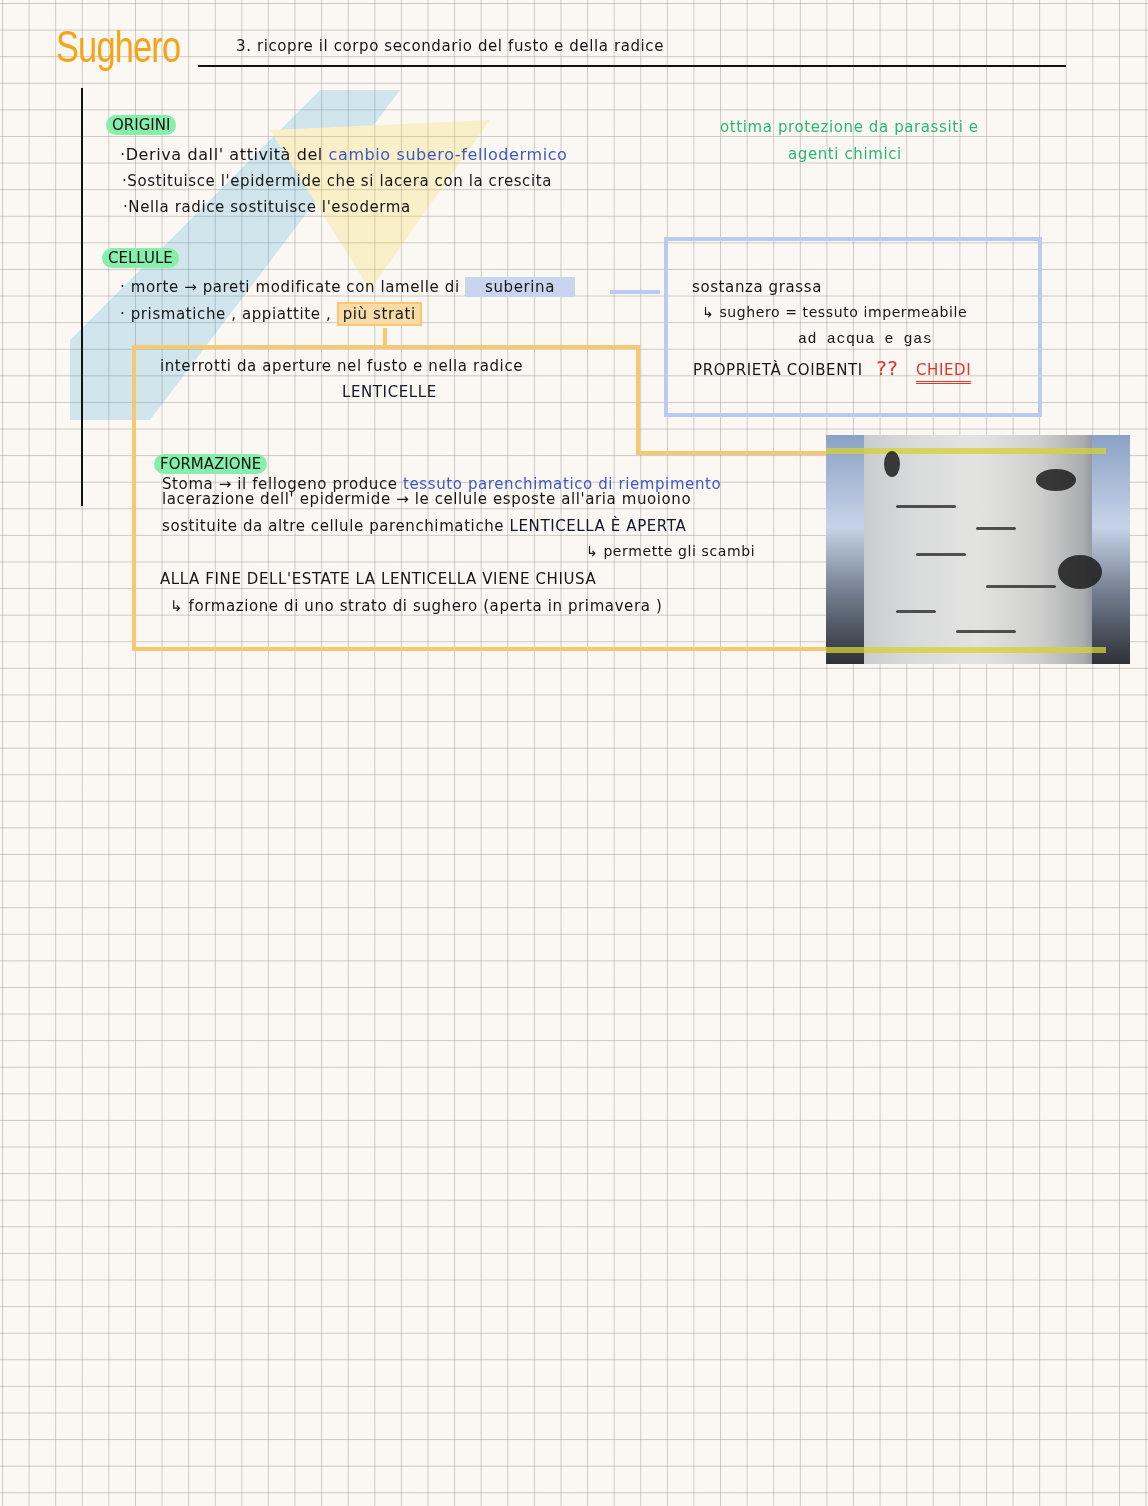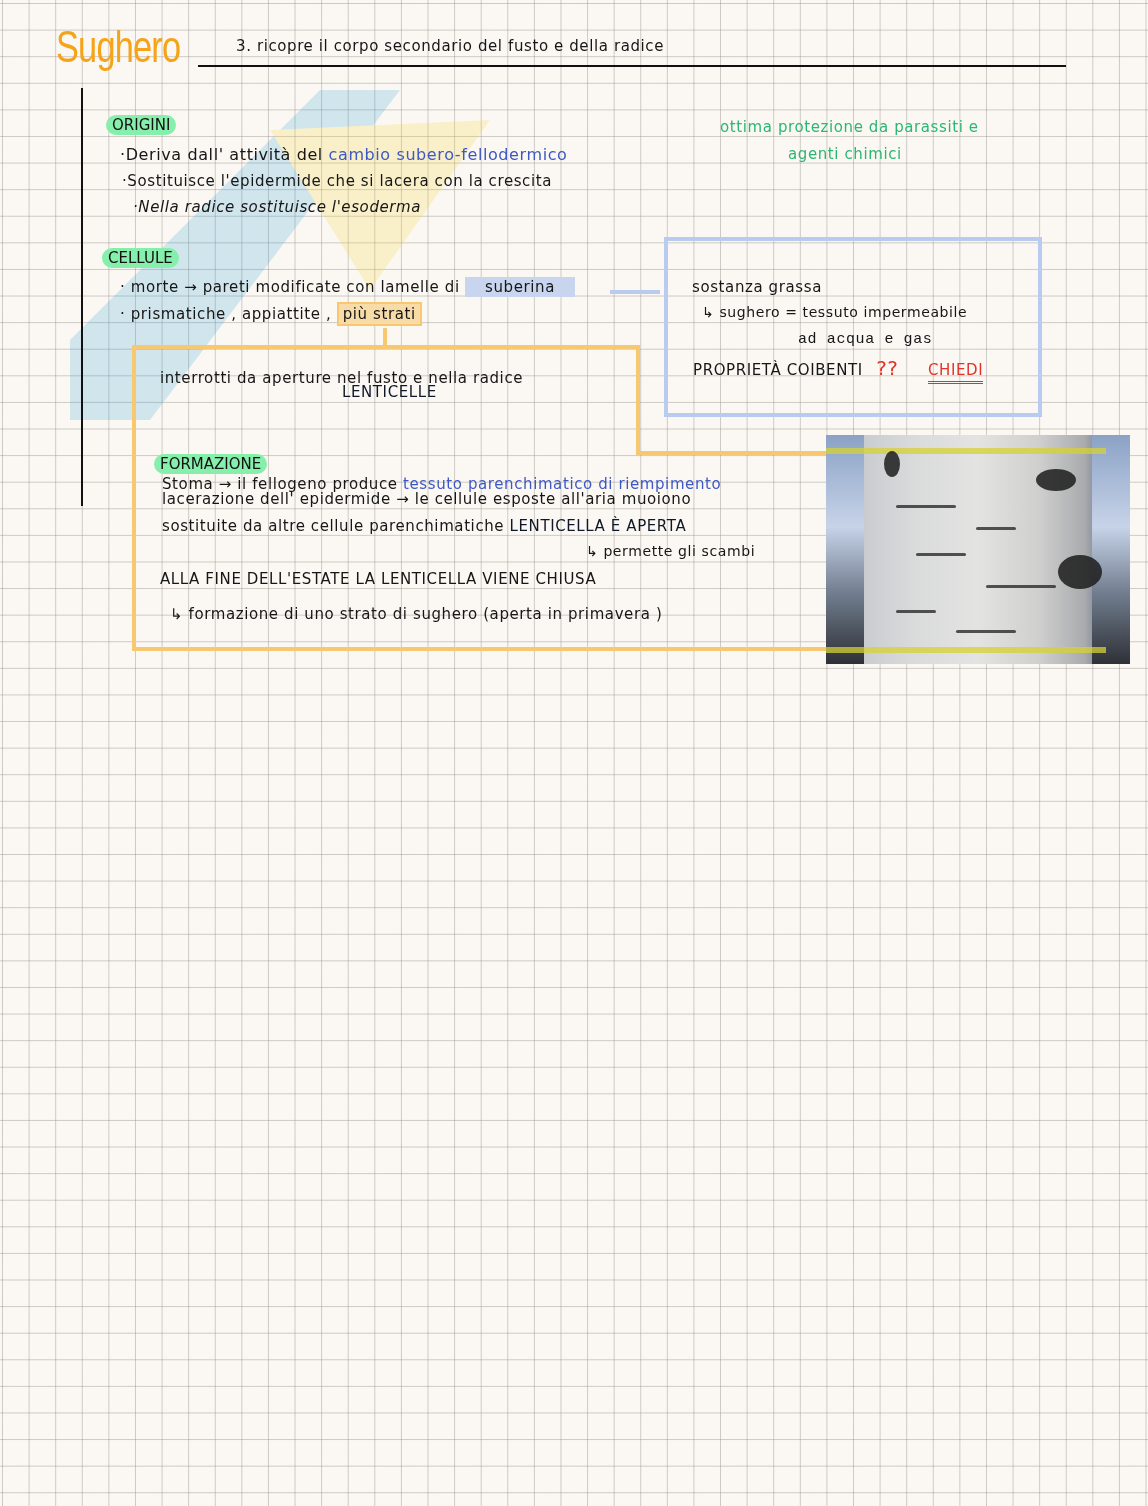--- a/index.html
+++ b/index.html
@@ -60,61 +60,61 @@
 <div class="abs left-rule"></div>
 
 <div class="abs hand green" style="left:720px; top:118px;">ottima protezione da parassiti e</div>
 <div class="abs hand green" style="left:788px; top:145px;">agenti chimici</div>
 
 <div class="abs pill" style="left:106px; top:115px;">ORIGINI</div>
 <div class="abs hand" style="left:120px; top:145px; font-size:16px;">
   <span>·Deriva dall' attività del </span><span class="blue">cambio  subero-fellodermico</span>
 </div>
 <div class="abs hand" style="left:122px; top:172px;">·Sostituisce l'epidermide che si lacera con la crescita</div>
-<div class="abs hand" style="left:133px; top:198px;font-style:italic;">·Nella radice sostituisce  l'esoderma</div>
+<div class="abs hand" style="left:123px; top:198px;">·Nella radice sostituisce  l'esoderma</div>
 
 <div class="abs pill" style="left:102px; top:248px;">CELLULE</div>
 <div class="abs hand" style="left:120px; top:278px;">
   <span>· morte → pareti modificate con lamelle di </span><span class="hl-blue">suberina</span>
 </div>
 <div class="abs" style="left:610px; top:290px; width:50px; height:4px; background:#b9cbef;"></div>
 <div class="abs hand" style="left:120px; top:305px;">
   <span>· prismatiche , appiattite , </span><span class="hl-orange">più strati</span>
 </div>
 <div class="abs" style="left:383px; top:328px; width:4px; height:20px; background:#f8c871;"></div>
 
 <div class="abs box-blue" style="left:664px; top:237px; width:378px; height:180px;"></div>
 <div class="abs hand" style="left:692px; top:278px;">sostanza grassa</div>
 <div class="abs hand" style="left:702px; top:304px; font-size:14px;">↳ sughero = tessuto  impermeabile</div>
 <div class="abs hand" style="left:798px; top:331px;font-family:Liberation Mono, monospace;">ad acqua e gas</div>
 <div class="abs hand" style="left:693px; top:356px;">
   <span>PROPRIETÀ  COIBENTI</span>
   <span class="red" style="font-size:20px; margin-left:8px;">??</span>
-  <span class="red" style="margin-left:24px; border-bottom:3px double #e0342a; padding-bottom:2px;">CHIEDI</span>
+  <span class="red" style="margin-left:12px; border-bottom:3px double #e0342a; padding-bottom:2px;">CHIEDI</span>
 </div>
 
 <div class="abs box-orange" style="left:132px; top:345px; width:508px; height:110px; border-right:4px solid #f8c871; border-bottom:none;"></div>
 <div class="abs" style="left:636px; top:451px; width:192px; height:4px; background:#f8c871;"></div>
 <div class="abs" style="left:132px; top:455px; width:4px; height:195px; background:#f8c871;"></div>
 <div class="abs" style="left:132px; top:647px; width:700px; height:4px; background:#f8c871;"></div>
 
-<div class="abs hand" style="left:160px; top:357px;margin-top:12px;">interrotti da aperture nel fusto e nella radice</div>
+<div class="abs hand" style="left:160px; top:357px;">interrotti da aperture nel fusto e nella radice</div>
 <div class="abs hand lightblue" style="left:342px; top:383px;">LENTICELLE</div>
 
 <div class="abs pill" style="left:154px; top:454px;">FORMAZIONE</div>
 <div class="abs hand" style="left:162px; top:463px;margin-top:12px;">
   <span>Stoma → il fellogeno produce </span><span class="blue">tessuto parenchimatico di riempimento</span>
 </div>
 <div class="abs hand" style="left:162px; top:490px;">lacerazione dell' epidermide → le cellule esposte all'aria muoiono</div>
 <div class="abs hand" style="left:162px; top:517px;">
   <span>sostituite da altre cellule parenchimatiche </span><span class="lightblue">LENTICELLA È APERTA</span>
 </div>
 <div class="abs hand" style="left:586px; top:543px; font-size:14px;">↳ permette gli scambi</div>
 <div class="abs hand" style="left:160px; top:570px;">ALLA FINE DELL'ESTATE LA LENTICELLA VIENE CHIUSA</div>
-<div class="abs hand" style="left:170px; top:597px;margin-top:8px;">↳ formazione di uno strato di sughero   (aperta in primavera )</div>
+<div class="abs hand" style="left:170px; top:597px;">↳ formazione di uno strato di sughero   (aperta in primavera )</div>
 
 <div class="abs photo">
   <div class="sky" style="left:0;"></div>
   <div class="sky" style="right:0;"></div>
   <div class="hlband" style="top:13px;"></div>
   <div class="hlband" style="top:212px;"></div>
   <div class="knot" style="left:58px; top:16px; width:16px; height:26px;"></div>
   <div class="knot" style="left:210px; top:34px; width:40px; height:22px;"></div>
   <div class="knot" style="left:232px; top:120px; width:44px; height:34px;"></div>
   <div class="mark" style="left:70px; top:70px; width:60px;"></div>

